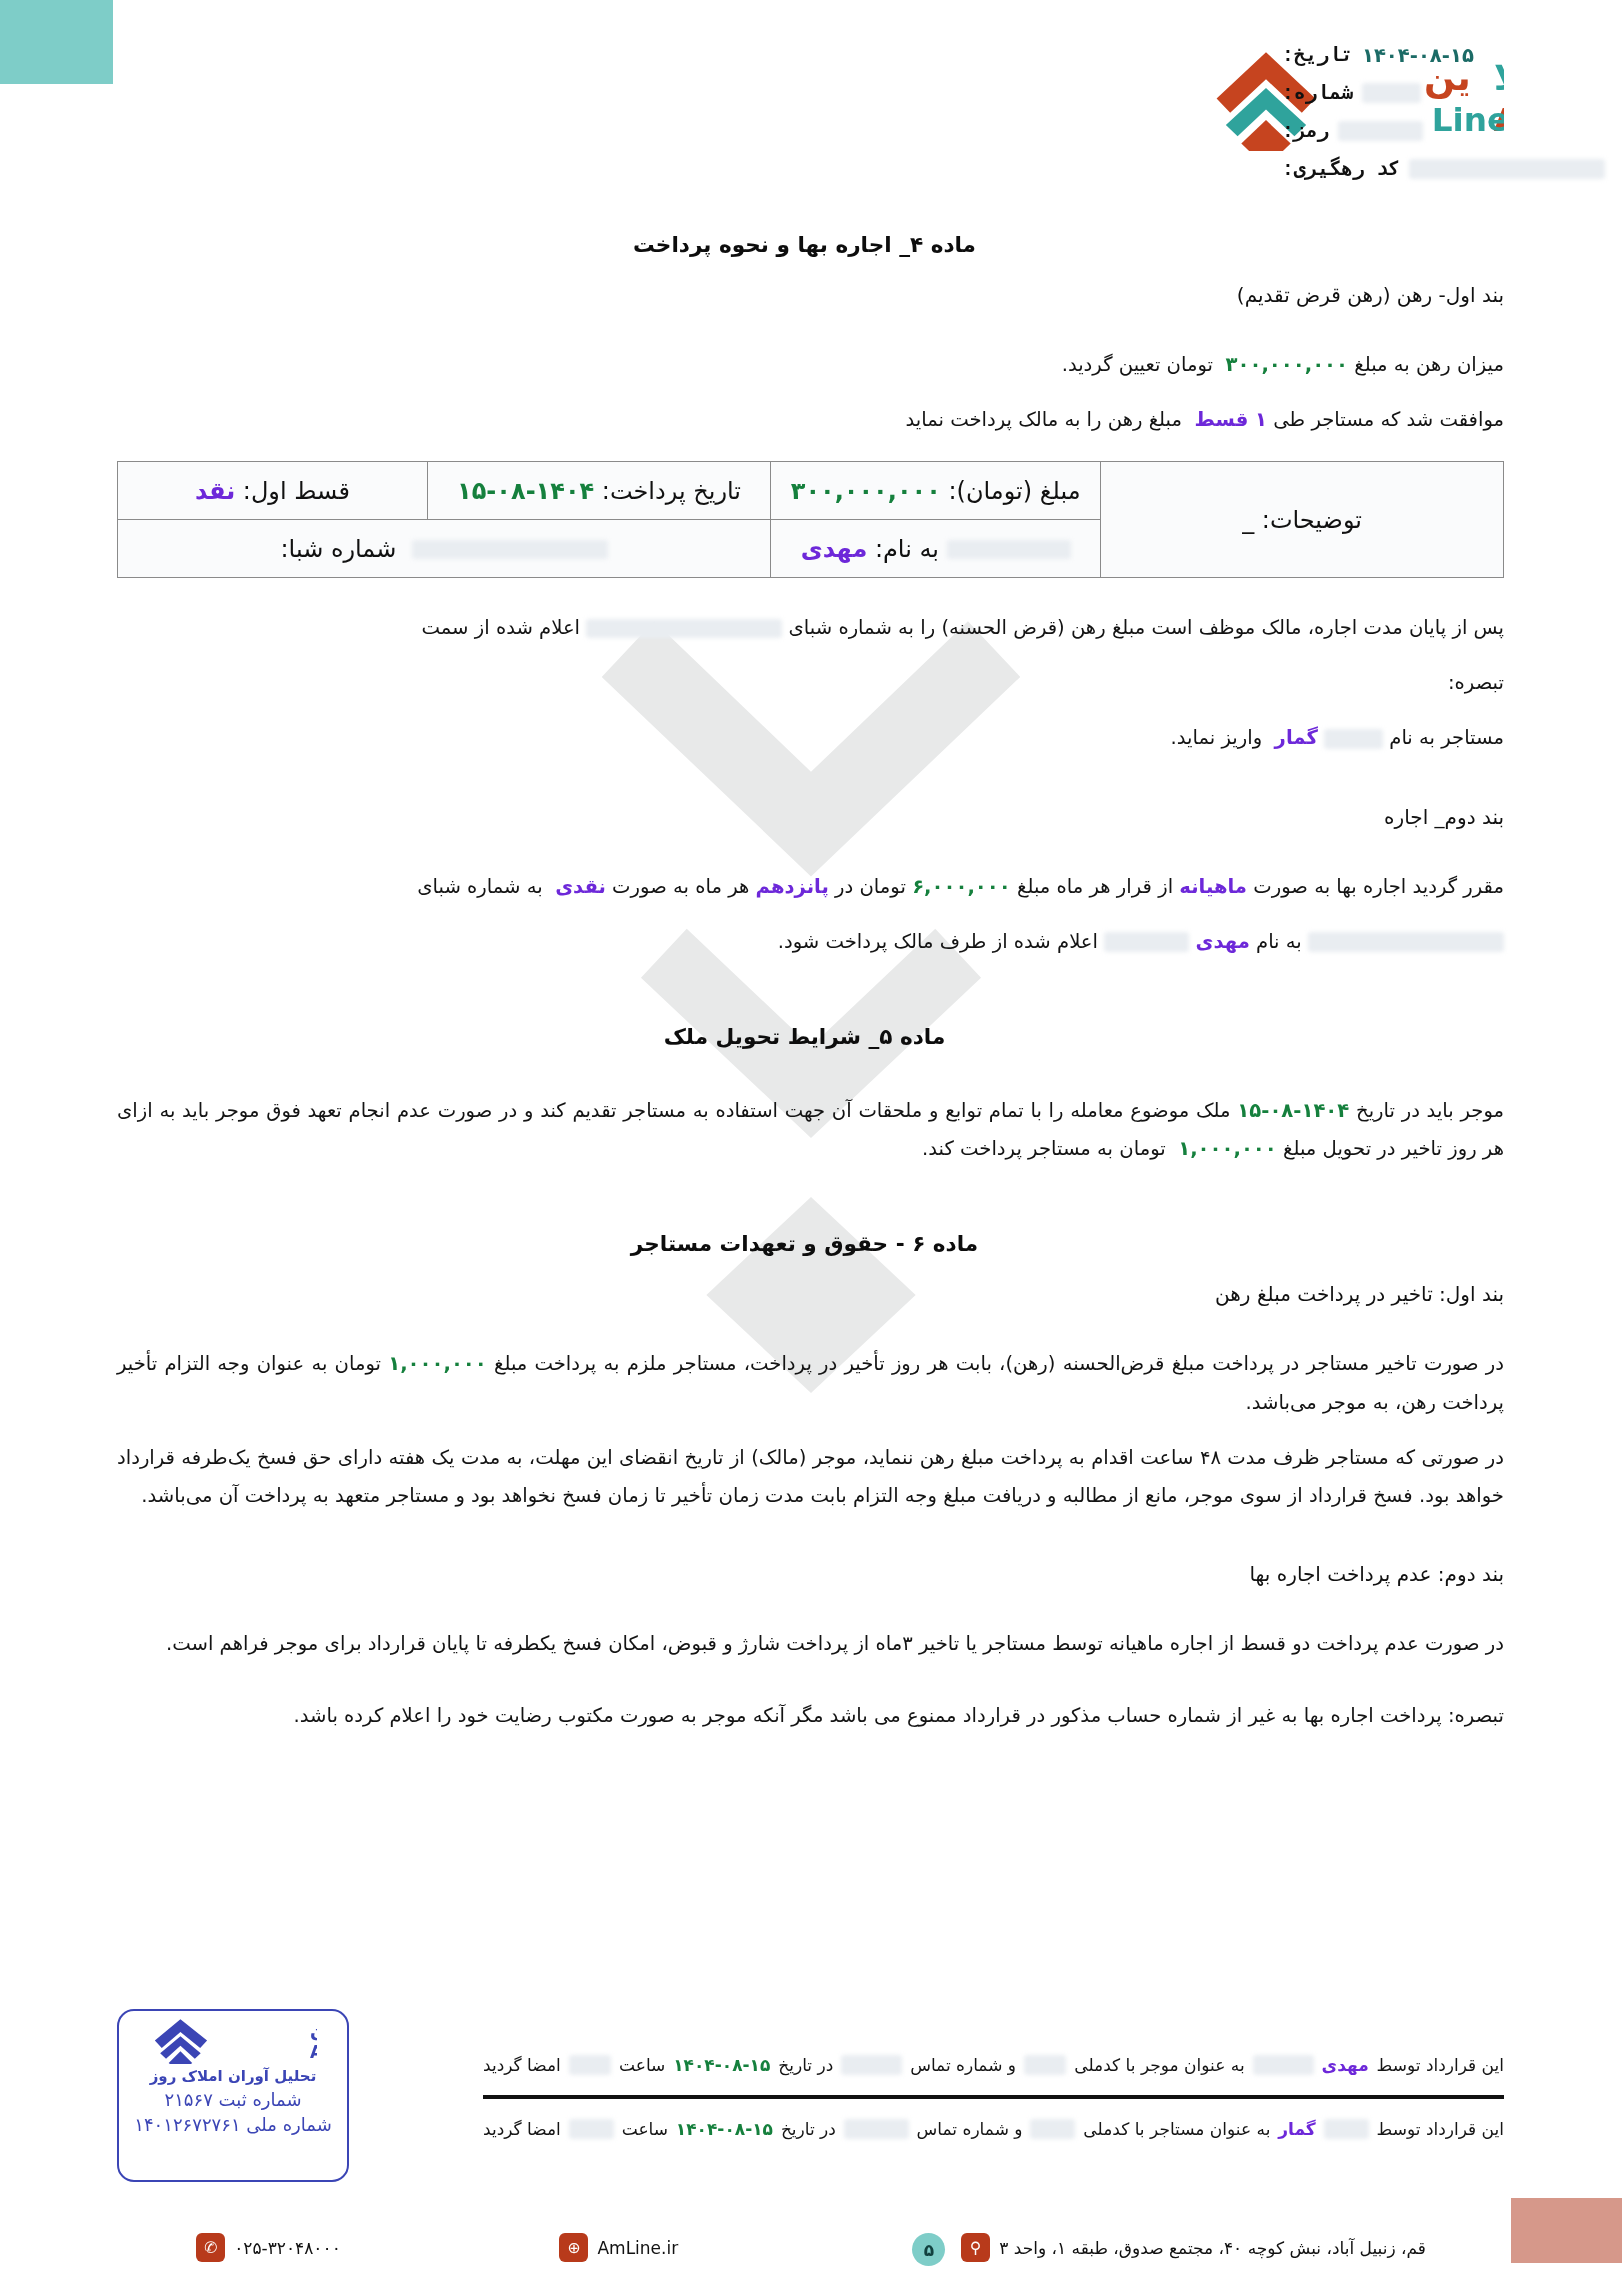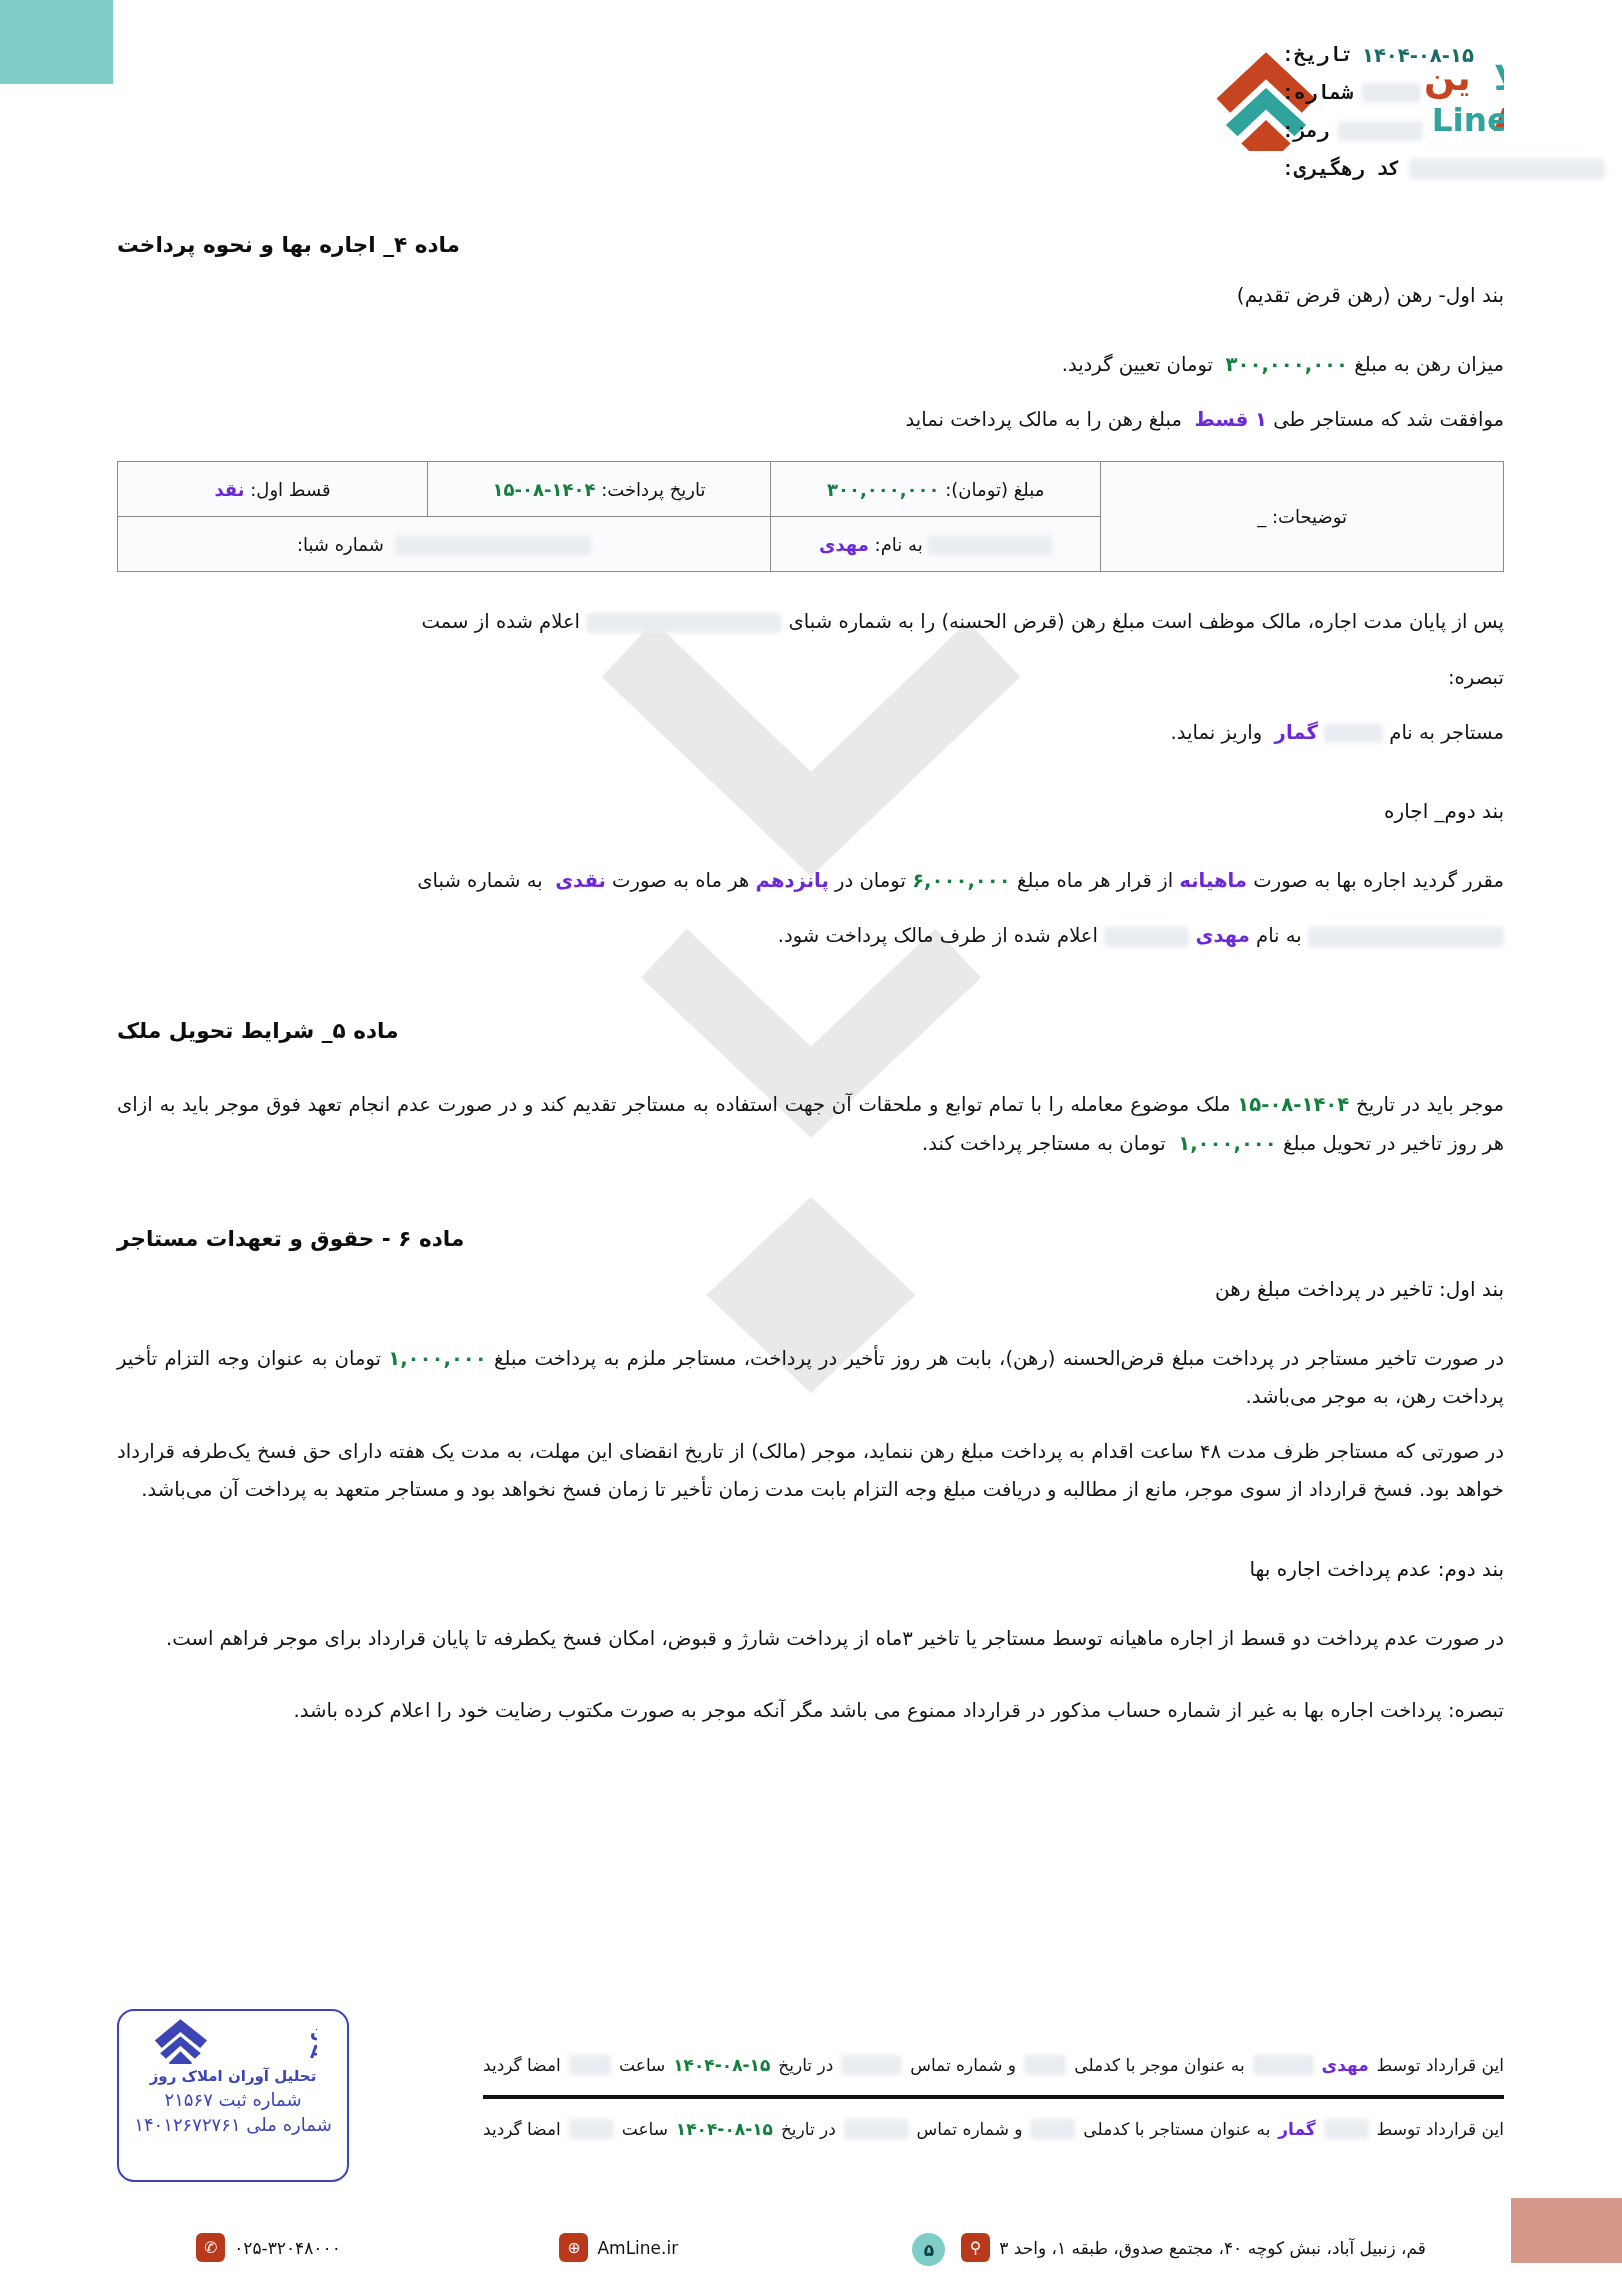--- a/index.html
+++ b/index.html
@@ -56,21 +56,21 @@
   }
   .brand-mark{ width:124px; height:105px; }
   .brand-word{ width:164px; height:98px; }
 
   
   .content{
     position:absolute; top:232px; right:118px; width:1387px; z-index:2;
   }
   h2.article{
     font-size:21.6px; font-weight:700; color:#0d0d0d;
-    text-align:left; margin:0 12px 26px 0; letter-spacing:0;
+    text-align:center; margin:0 12px 26px 0; letter-spacing:0;
   }
   .clause{
     font-size:20px; font-weight:400; color:#111;
     text-align:right; margin:0 0 22px 0;
   }
   p.body{
     font-size:19.6px; line-height:1.95; color:#141414;
     text-align:justify; text-align-last:right; margin:0 0 17px 0;
   }
   p.body.rightal{ text-align:right; }
@@ -81,21 +81,21 @@
   .sp-md{ height:30px; }
   .sp-lg{ height:46px; }
 
   
   table.pay{
     width:1387px; border-collapse:collapse; margin:22px 0 31px 0;
     background:#fafbfc; table-layout:fixed;
   }
   table.pay td{
     border:1.3px solid #8a8a8a; padding:14.4px 17px;
-    font-size:18px; color:#111; vertical-align:middle;
+    font-size:24px; color:#111; vertical-align:middle;
     background:#fafbfc; height:55px;
   }
   td.c-note{ width:399px; text-align:center; }
   td.c-amount{ width:327px; text-align:center; }
   td.c-date{ width:340px; text-align:center; }
   td.c-inst{ width:307px; text-align:center; }
   td.c-sheba{ text-align:center; }
   td.c-name{ text-align:center; }
 
   

